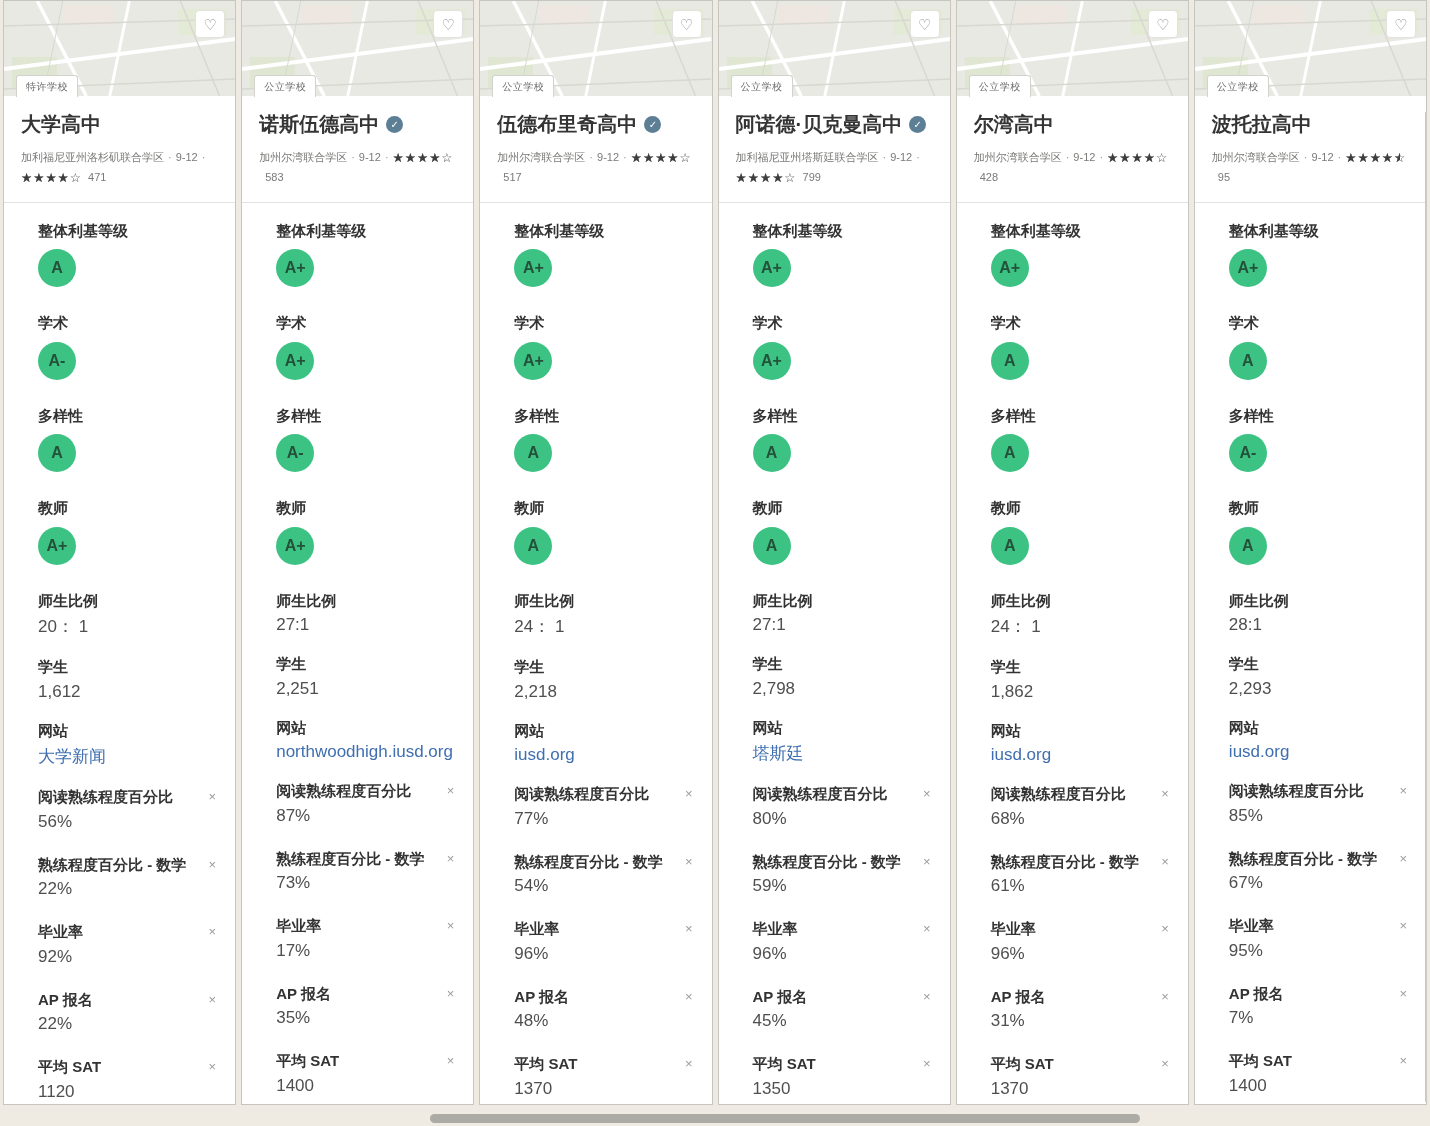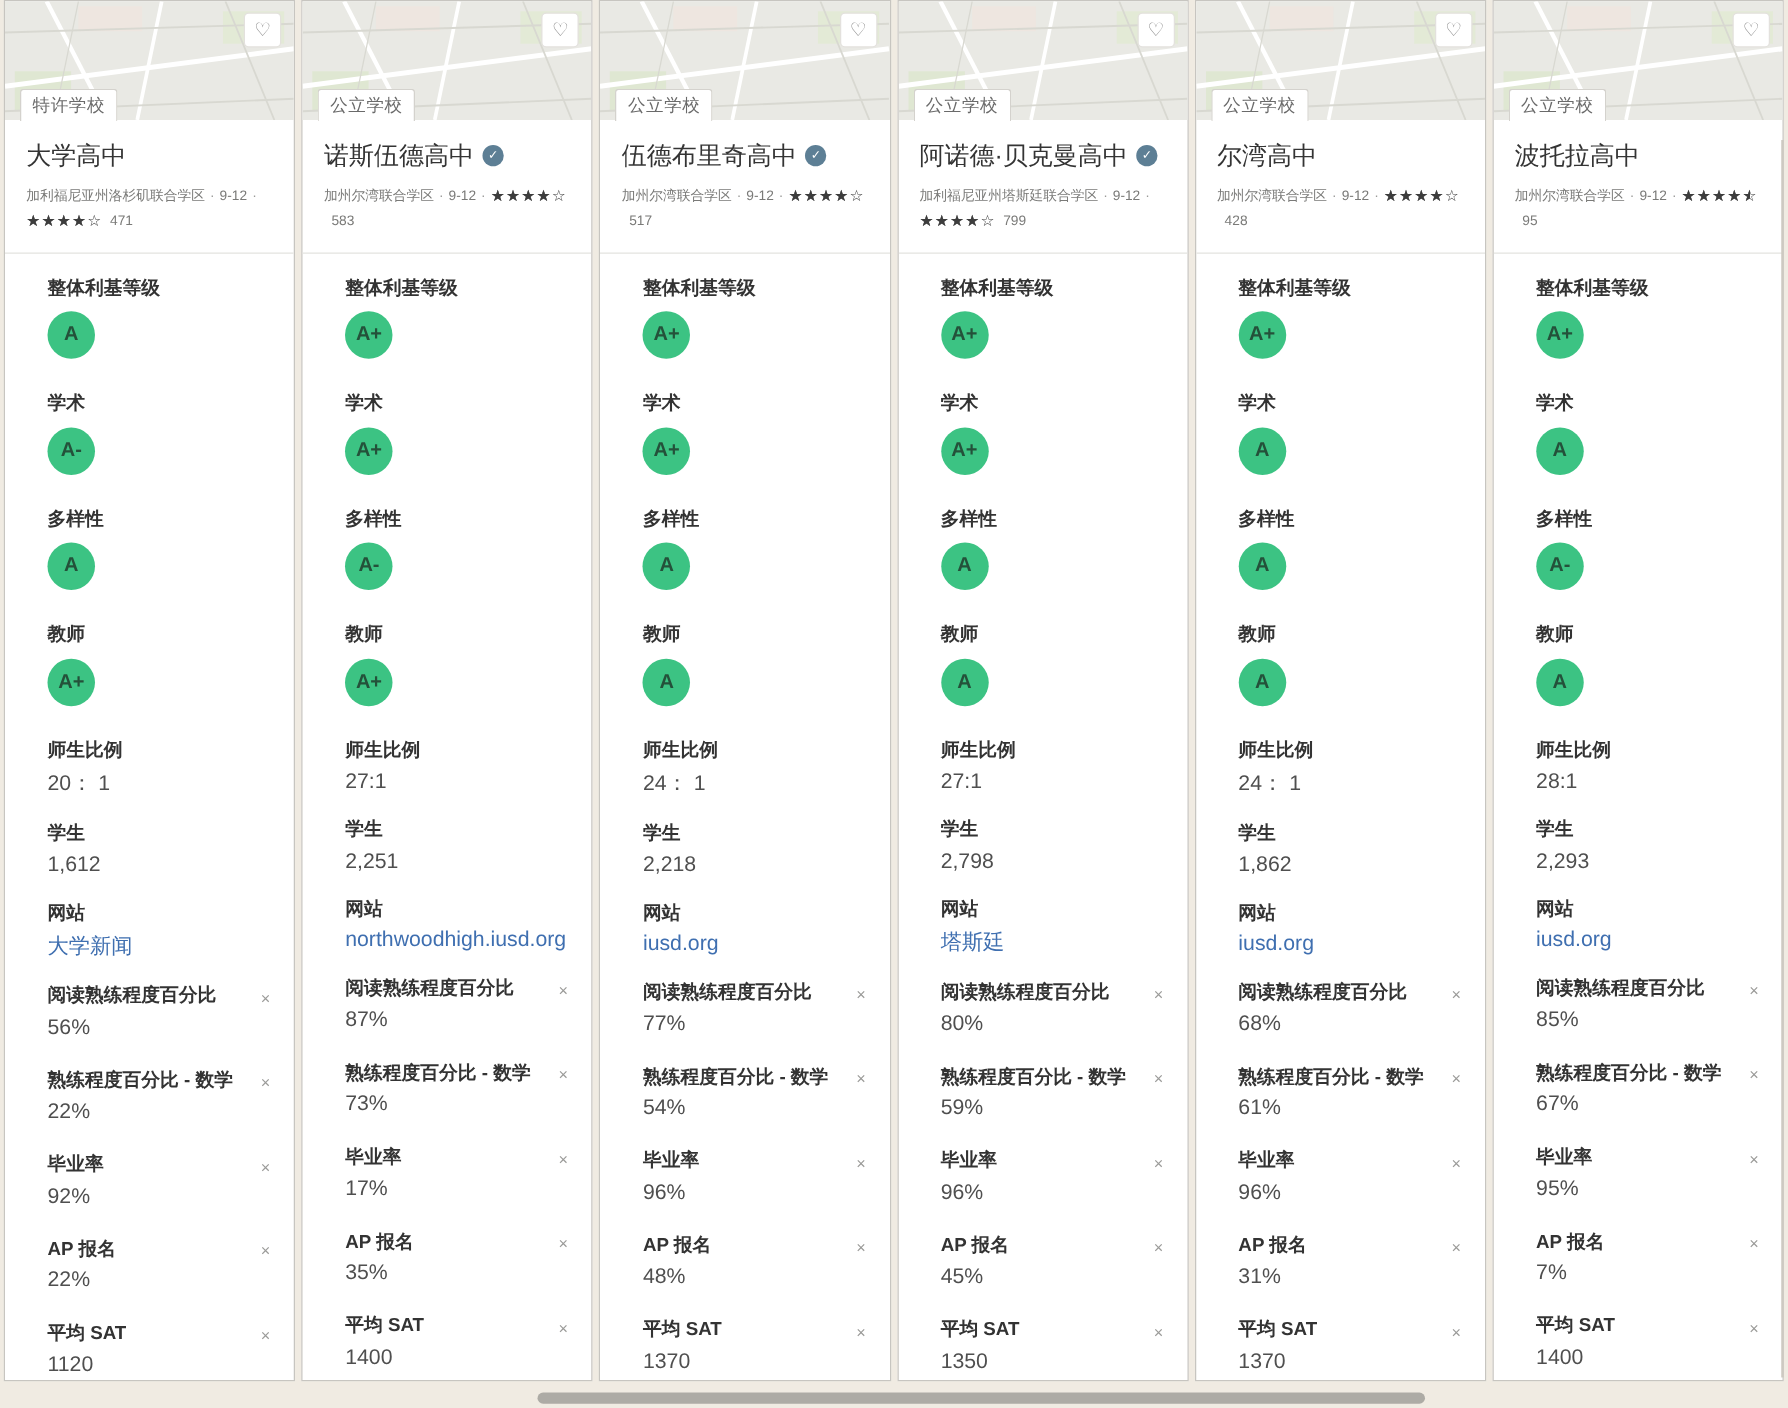--- a/index.html
+++ b/index.html
@@ -44,33 +44,33 @@
     width:30px;height:28px;
     background:#fff;border:1px solid #e3e1dd;border-radius:4px;
     display:flex;align-items:center;justify-content:center;
     cursor:pointer;
   }
   .heart{font-size:15px;line-height:1;color:#8a8a8a;}
   .type-badge{
     position:absolute;left:12px;bottom:-1px;
     background:#fff;border:1px solid #d4d2cd;border-bottom:none;
     border-radius:3px 3px 0 0;
-    font-size:14px;color:#6a6a6a;
+    font-size:10px;color:#6a6a6a;
     padding:4px 9px 3px 9px;
     letter-spacing:.5px;
     z-index:2;
   }
   
   .header{
     padding:15px 17px 14px 17px;
     border-bottom:1px solid #e4e3df;
   }
   .name-row{display:flex;align-items:center;gap:7px;}
   .school-name{
-    font-size:20px;color:#343434;font-weight:400;
+    font-size:20px;color:#343434;font-weight:700;
     white-space:nowrap;overflow:hidden;
   }
   .verified{
     width:17px;height:17px;border-radius:50%;
     background:var(--verified-blue);
     color:#fff;font-size:10px;font-weight:700;
     display:flex;align-items:center;justify-content:center;
     flex:0 0 auto;
   }
   .district{
@@ -91,21 +91,21 @@
     margin-top:9px;
     width:38px;height:38px;border-radius:50%;
     background:var(--grade-green);
     color:#24513a;font-size:16px;font-weight:700;
     display:flex;align-items:center;justify-content:center;
   }
   .stat-sec{margin-bottom:19px;}
   .stat-value{margin-top:5px;font-size:17px;color:#4f4f4f;}
   .stat-sec a, .web-link{color:var(--link-blue);text-decoration:none;font-weight:400;cursor:pointer;}
   .removable{margin-bottom:23px;}
-  .label-row{display:flex;align-items:flex-end;justify-content:space-between;}
+  .label-row{display:flex;align-items:flex-start;justify-content:space-between;}
   .remove-x{
     border:none;background:none;
     color:#9b9b99;font-size:13px;line-height:1;
     cursor:pointer;padding:2px 2px;margin-top:1px;
   }
   
   .hscrollbar{
     position:absolute;left:430px;top:1114px;
     width:710px;height:9px;border-radius:5px;
     background:#adaba5;cursor:pointer;

